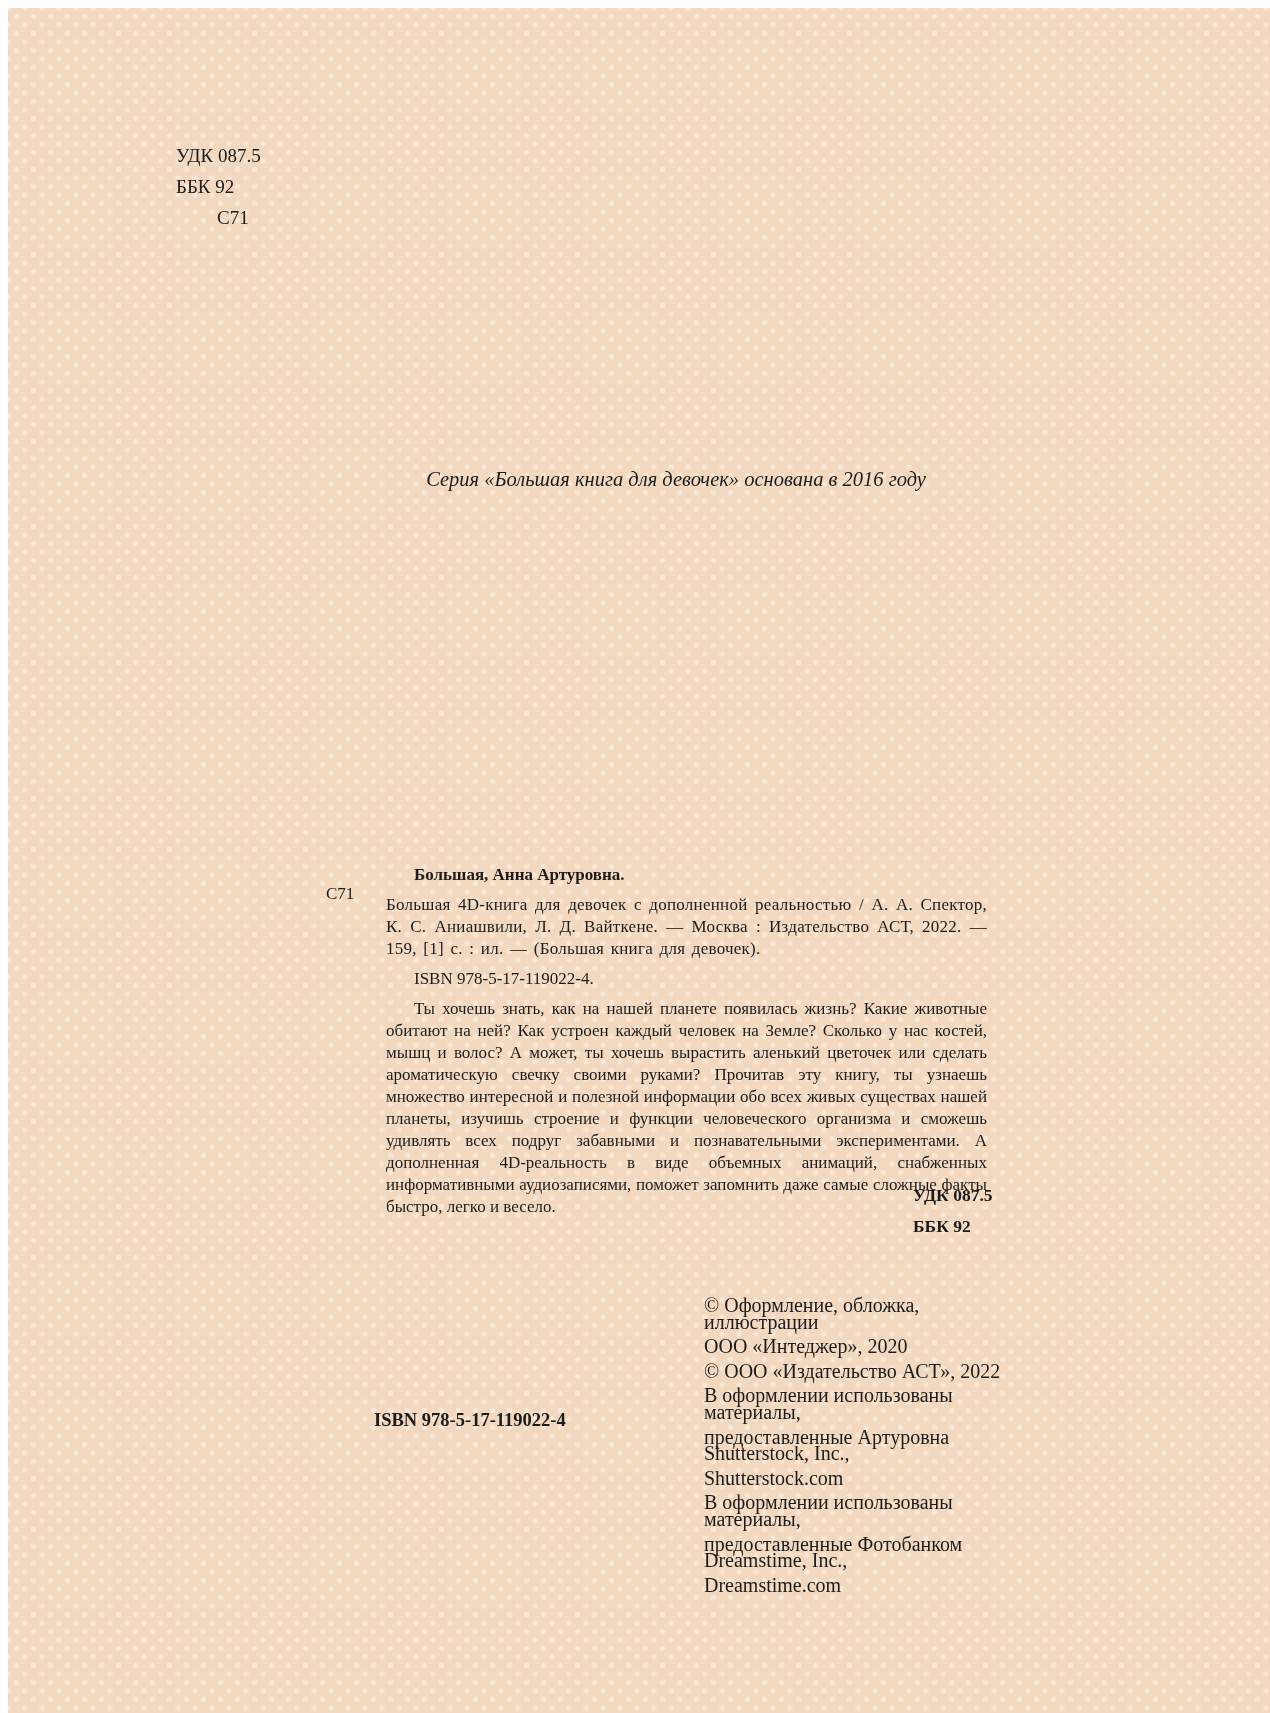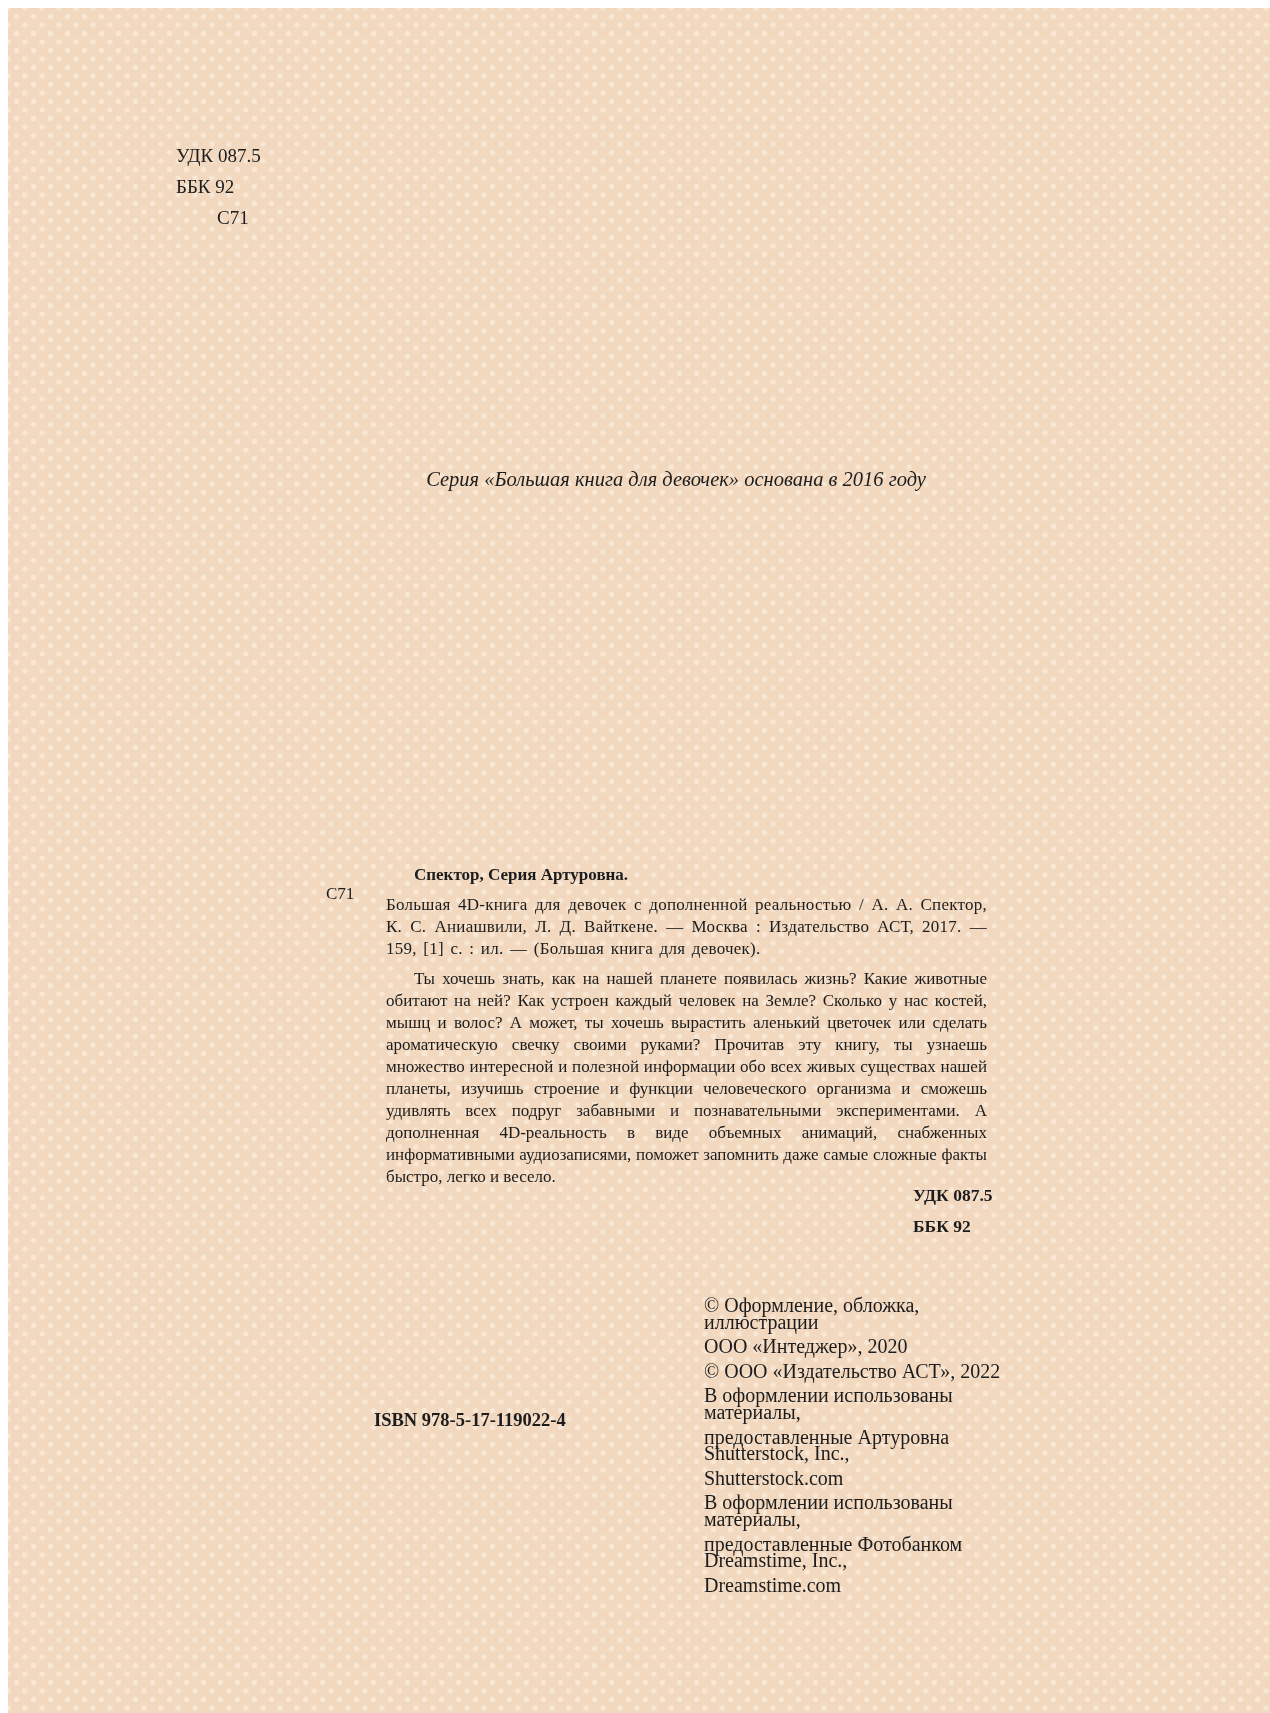--- a/index.html
+++ b/index.html
@@ -60,22 +60,23 @@
     <div>УДК 087.5</div>
     <div>ББК 92</div>
     <div class="c71">С71</div>
   </div>
 
   <div class="abs series-note">Серия «Большая книга для девочек» основана в 2016 году</div>
 
   <div class="abs entry-code">С71</div>
 
   <div class="abs entry-block">
-    <div class="author">Спектор, Серия Артуровна.</div>
-    <div class="descr">Большая 4D-книга для девочек с дополненной реальностью / А. А. Спектор, К. С. Аниашвили, Л. Д. Вайткене. — Москва : Издательство АСТ, 2017. — 159, [1] с. : ил. — (Большая книга для девочек).</div>
+    <div class="author">Большая, Анна Артуровна.</div>
+    <div class="descr">Большая 4D-книга для девочек с дополненной реальностью / А. А. Спектор, К. С. Аниашвили, Л. Д. Вайткене. — Москва : Издательство АСТ, 2022. — 159, [1] с. : ил. — (Большая книга для девочек).</div>
+    <div class="isbn">ISBN 978-5-17-119022-4.</div>
     <div class="annot">Ты хочешь знать, как на нашей планете появилась жизнь? Какие животные обитают на ней? Как устроен каждый человек на Земле? Сколько у нас костей, мышц и волос? А может, ты хочешь вырастить аленький цветочек или сделать ароматическую свечку своими руками? Прочитав эту книгу, ты узнаешь множество интересной и полезной информации обо всех живых существах нашей планеты, изучишь строение и функции человеческого организма и сможешь удивлять всех подруг забавными и познавательными экспериментами. А дополненная 4D-реальность в виде объемных анимаций, снабженных информативными аудиозаписями, поможет запомнить даже самые сложные факты быстро, легко и весело.</div>
   </div>
 
   <div class="abs right-codes">
     <div>УДК 087.5</div>
     <div>ББК 92</div>
   </div>
 
   <div class="abs copyright">
     <div>© Оформление, обложка, иллюстрации</div>

